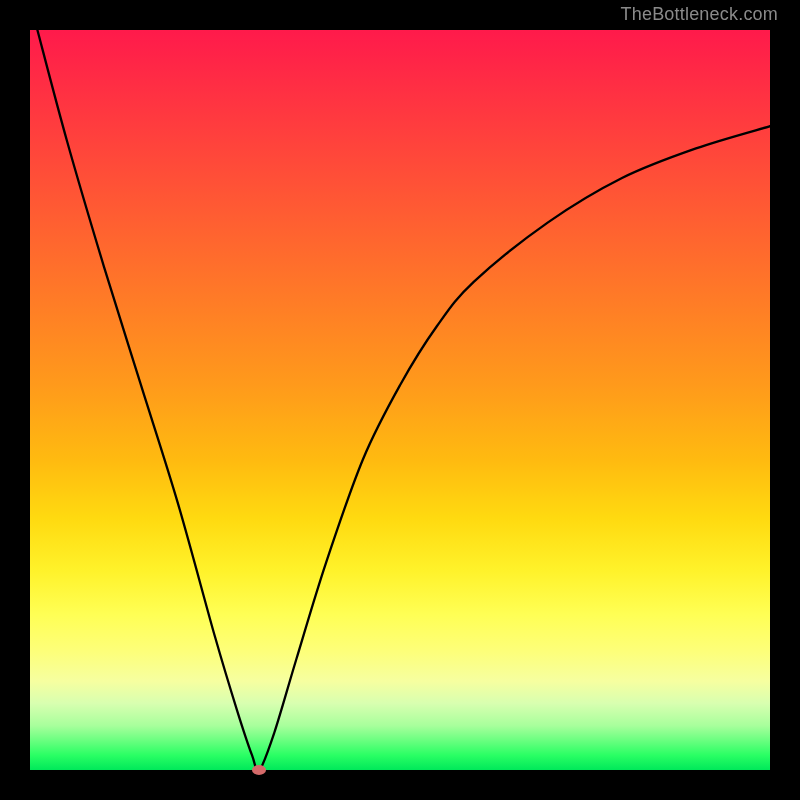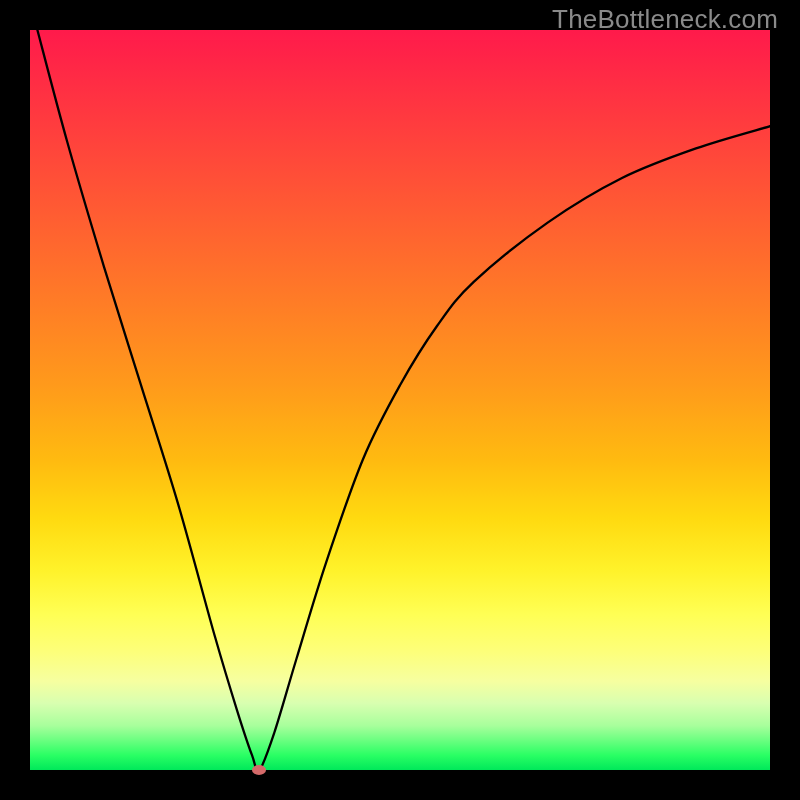--- a/index.html
+++ b/index.html
@@ -40,21 +40,21 @@
       #6aff80 96%,
       #2aff64 98%,
       #00e85a 100%
     );
   }
   .watermark {
     position: absolute;
     top: 4px;
     right: 22px;
     color: #8a8a8a;
-    font-size: 26px;
+    font-size: 18px;
     letter-spacing: 0.2px;
     user-select: none;
   }
   .curve-svg {
     position: absolute;
     left: 0;
     top: 0;
     width: 740px;
     height: 740px;
   }

